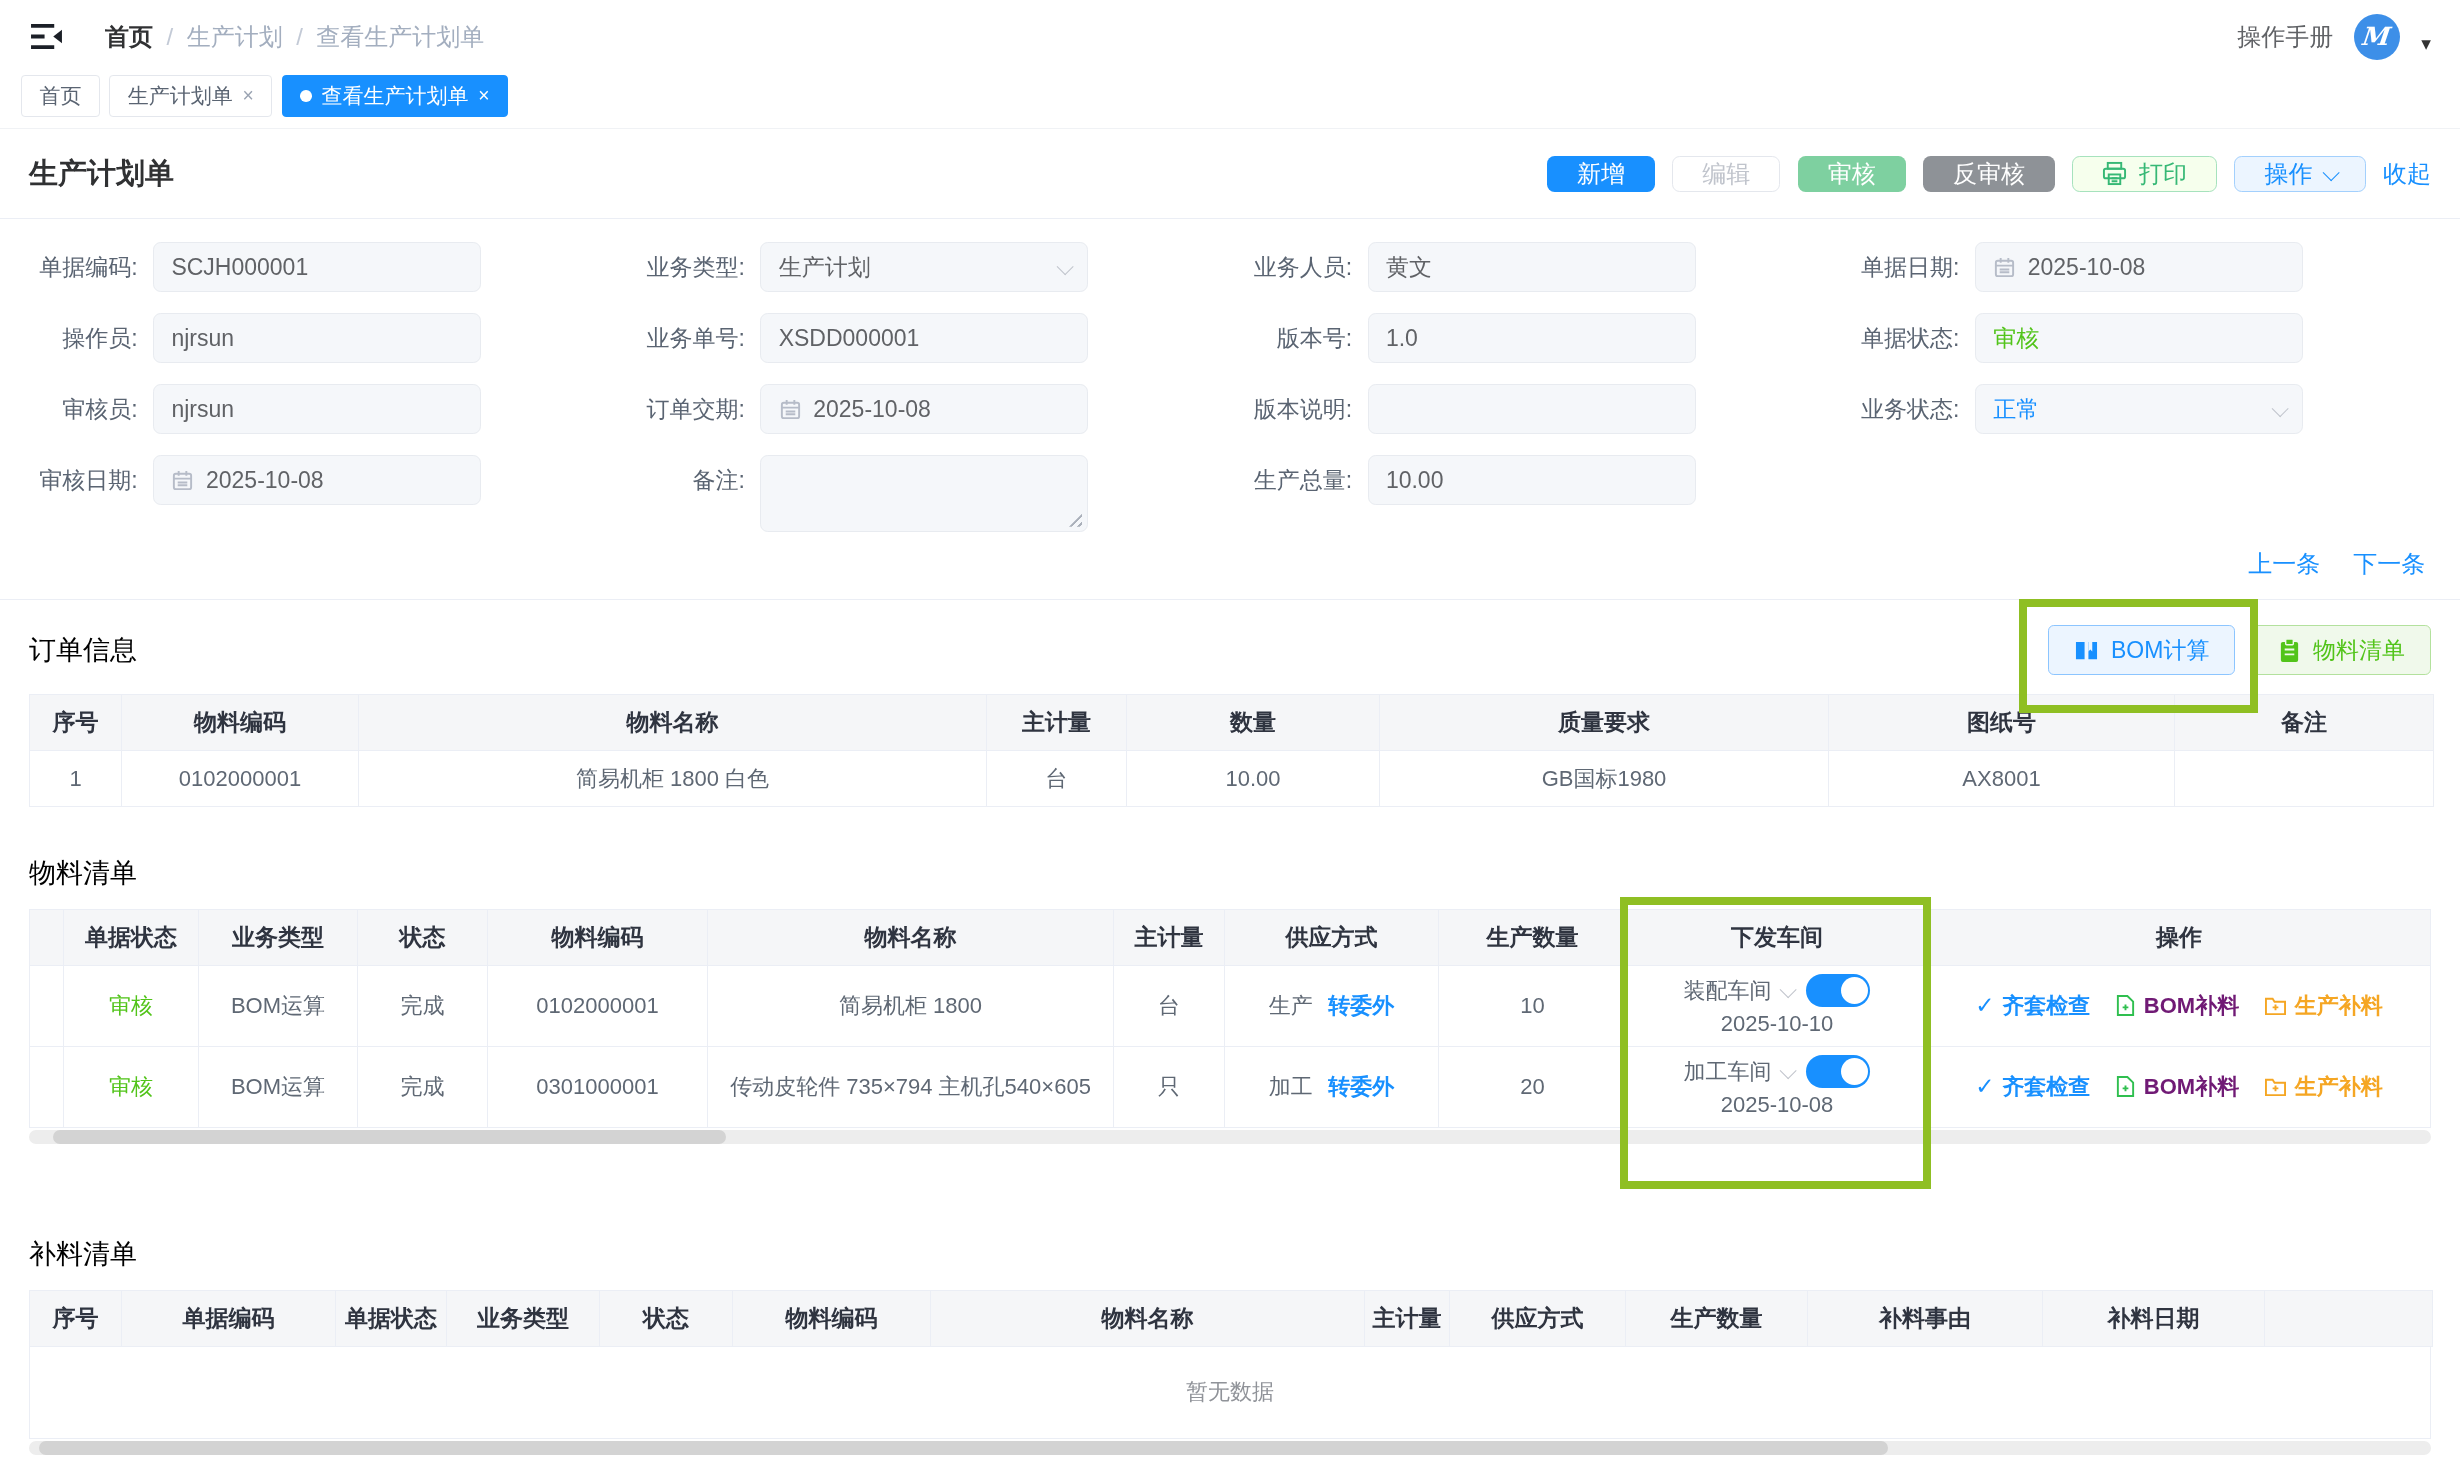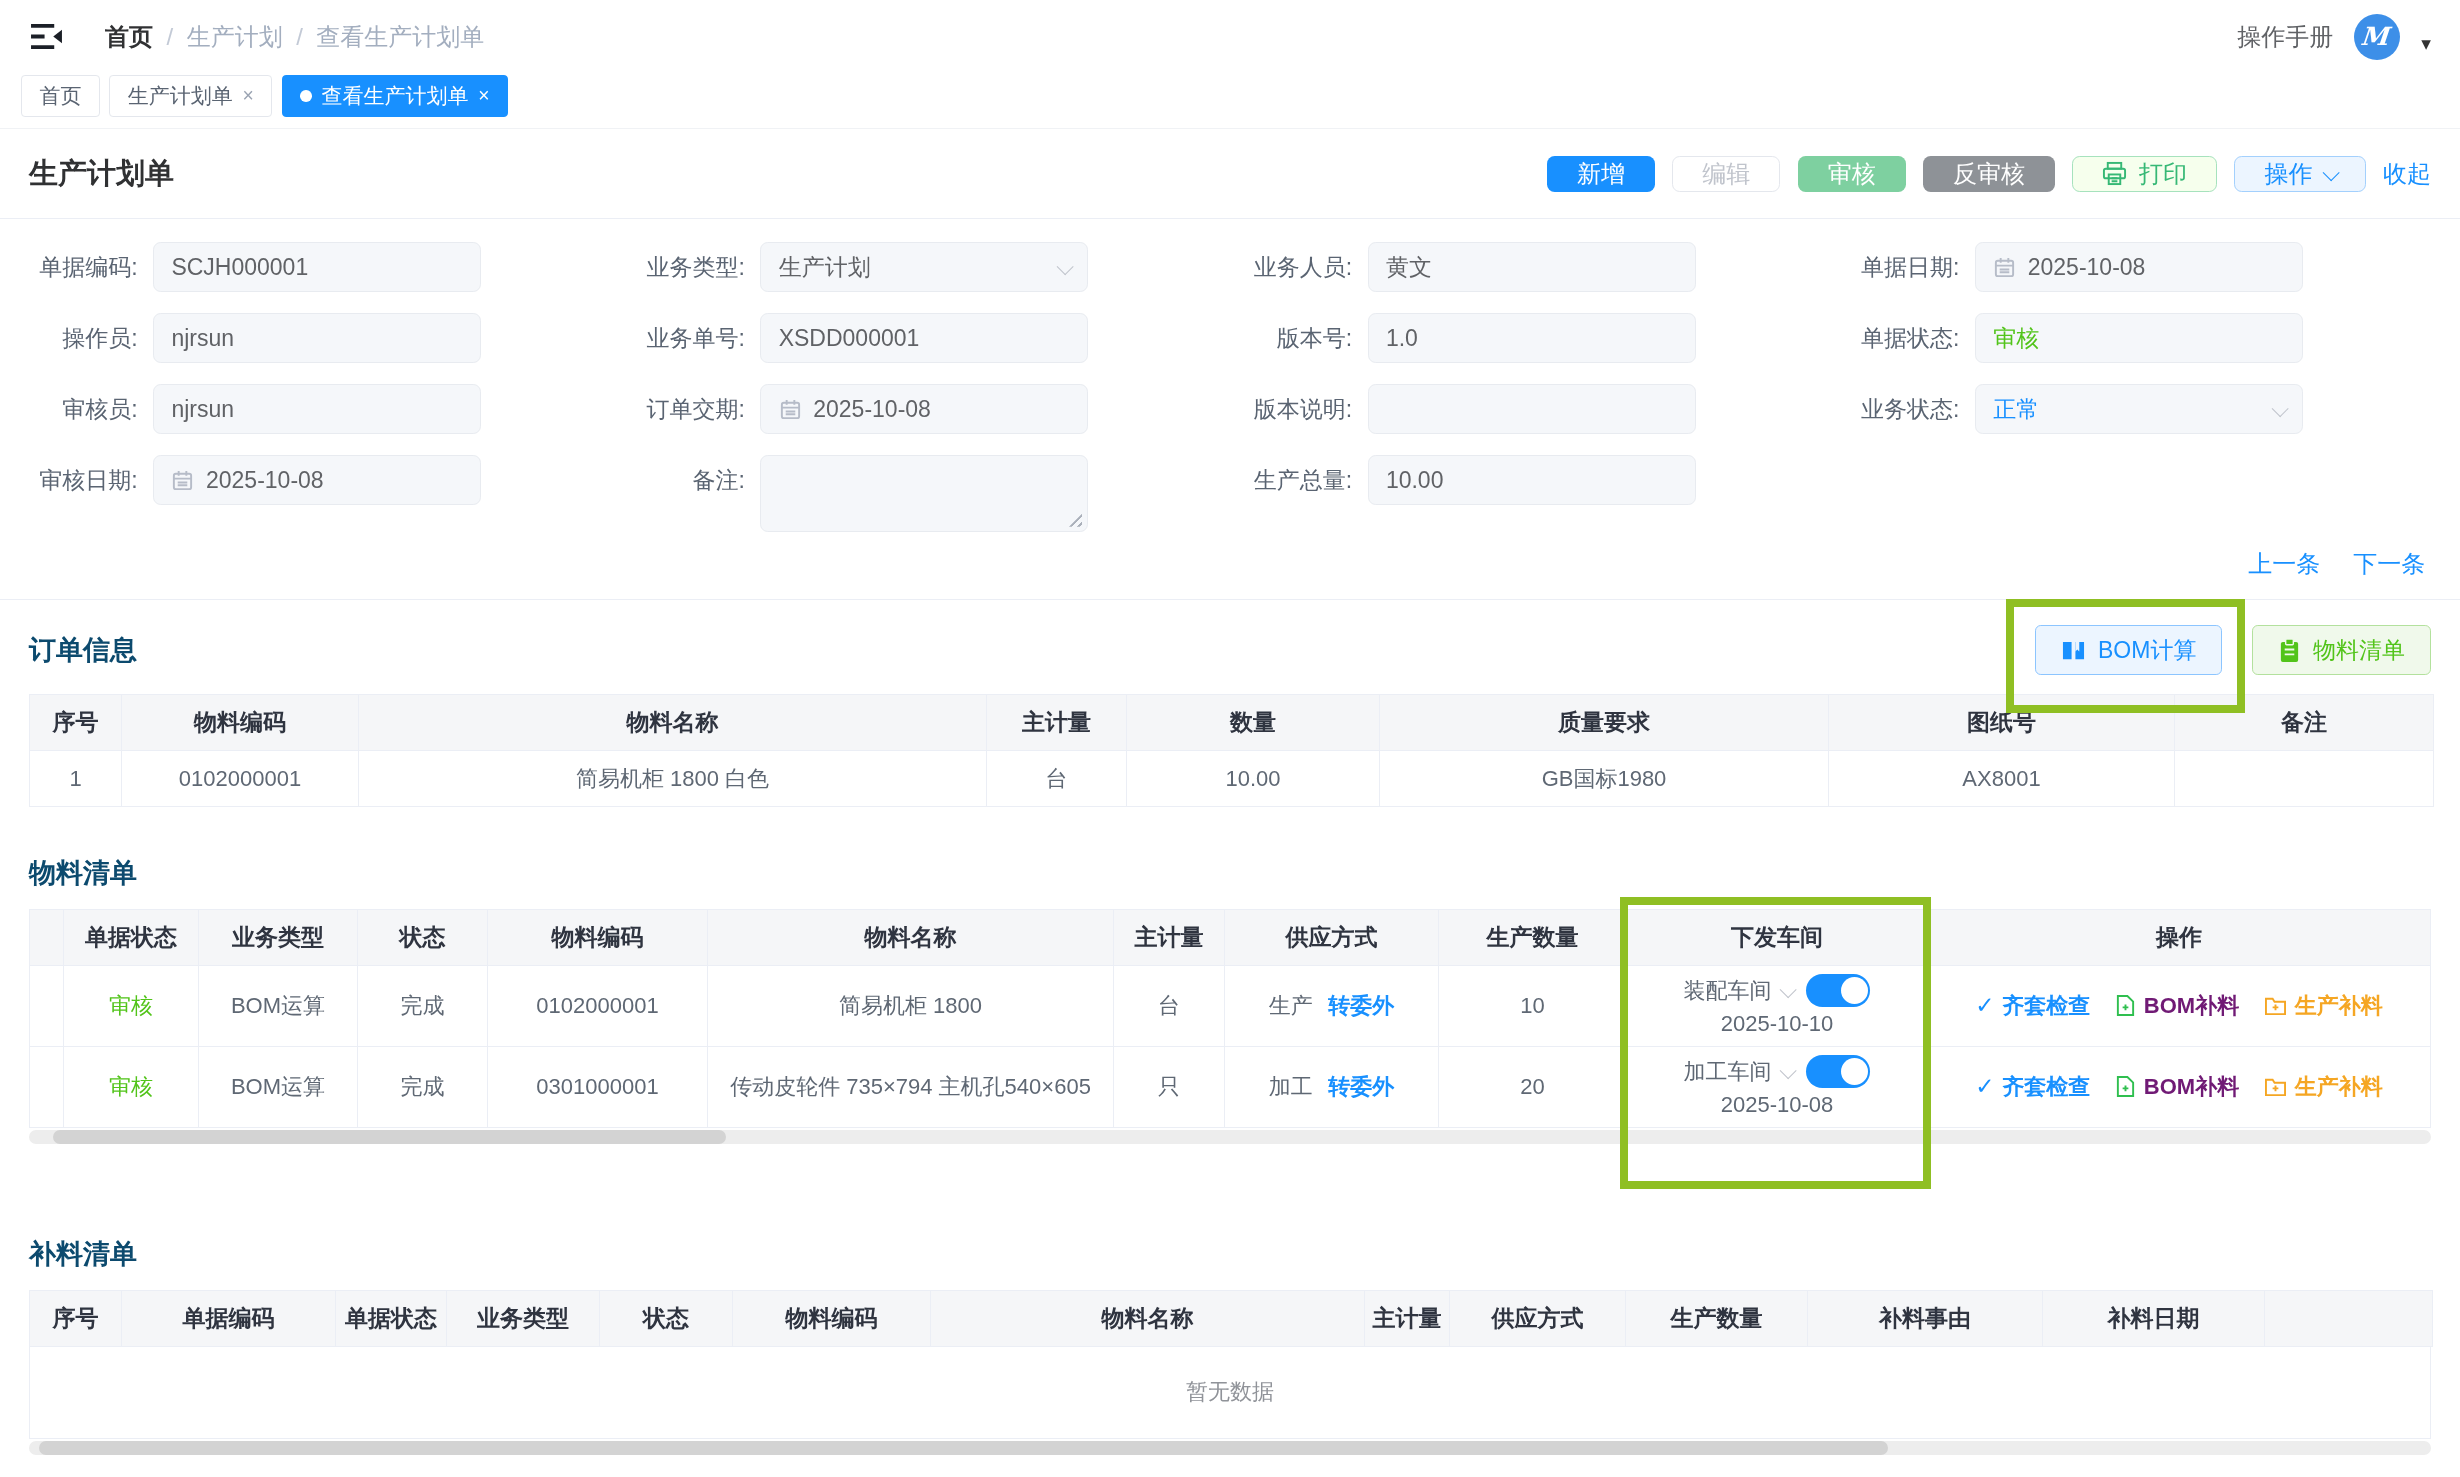--- a/index.html
+++ b/index.html
@@ -56,22 +56,22 @@
           background:repeating-linear-gradient(135deg,transparent 0 3.9px,#aab0ba 3.9px 5.8px); clip-path:polygon(100% 0,100% 100%,0 100%); }
   .chev { width:11.6px; height:11.6px; border-right:1.9px solid #c0c4cc; border-bottom:1.9px solid #c0c4cc; transform:rotate(45deg) translateY(-1.9px); margin-left:auto; flex:none; }
   .val-green { color:#52c41a; }
   .val-blue  { color:#1890ff; }
   .fbox .in-link { margin-left:auto; font-size:23px; }
   .cal { margin-right:11.6px; flex:none; display:inline-flex; }
   .pager { display:flex; justify-content:flex-end; gap:33px; margin:15.4px 5.8px 19.3px 0; }
 
   
   .sec-head { display:flex; align-items:center; margin-top:25px; }
-  .sec-title { font-size:27px; font-weight:700; color:#0c4a6e; }
-  .sec-actions { margin-left:auto; display:flex; align-items:center; gap:30px; }
+  .sec-title { font-size:27px; font-weight:400; color:#000000; }
+  .sec-actions { margin-left:auto; display:flex; align-items:center; gap:17px; }
   .btn-sm { height:50px; padding:0 25px; border-radius:5.8px; font-size:23px; display:inline-flex; align-items:center; gap:11.6px; cursor:pointer; }
   .btn-bom { background:#ecf5ff; border:1px solid #8cc5ff; color:#1890ff; }
   .btn-matlist { background:#f0f9eb; border:1px solid #b3e19d; color:#52c41a; }
 
   table { width:100%; border-collapse:collapse; table-layout:fixed; }
   th { background:#f5f6f8; border:1px solid #ebeef5; font-size:23px; font-weight:700; color:#2f3440; height:56px; text-align:center; }
   td { border:1px solid #ebeef5; font-size:22px; color:#5f6874; height:56px; text-align:center; }
   .tbl-order { margin-top:19.3px; }
   .tbl-mat td { height:81px; }
   .green-txt { color:#52c41a; }

